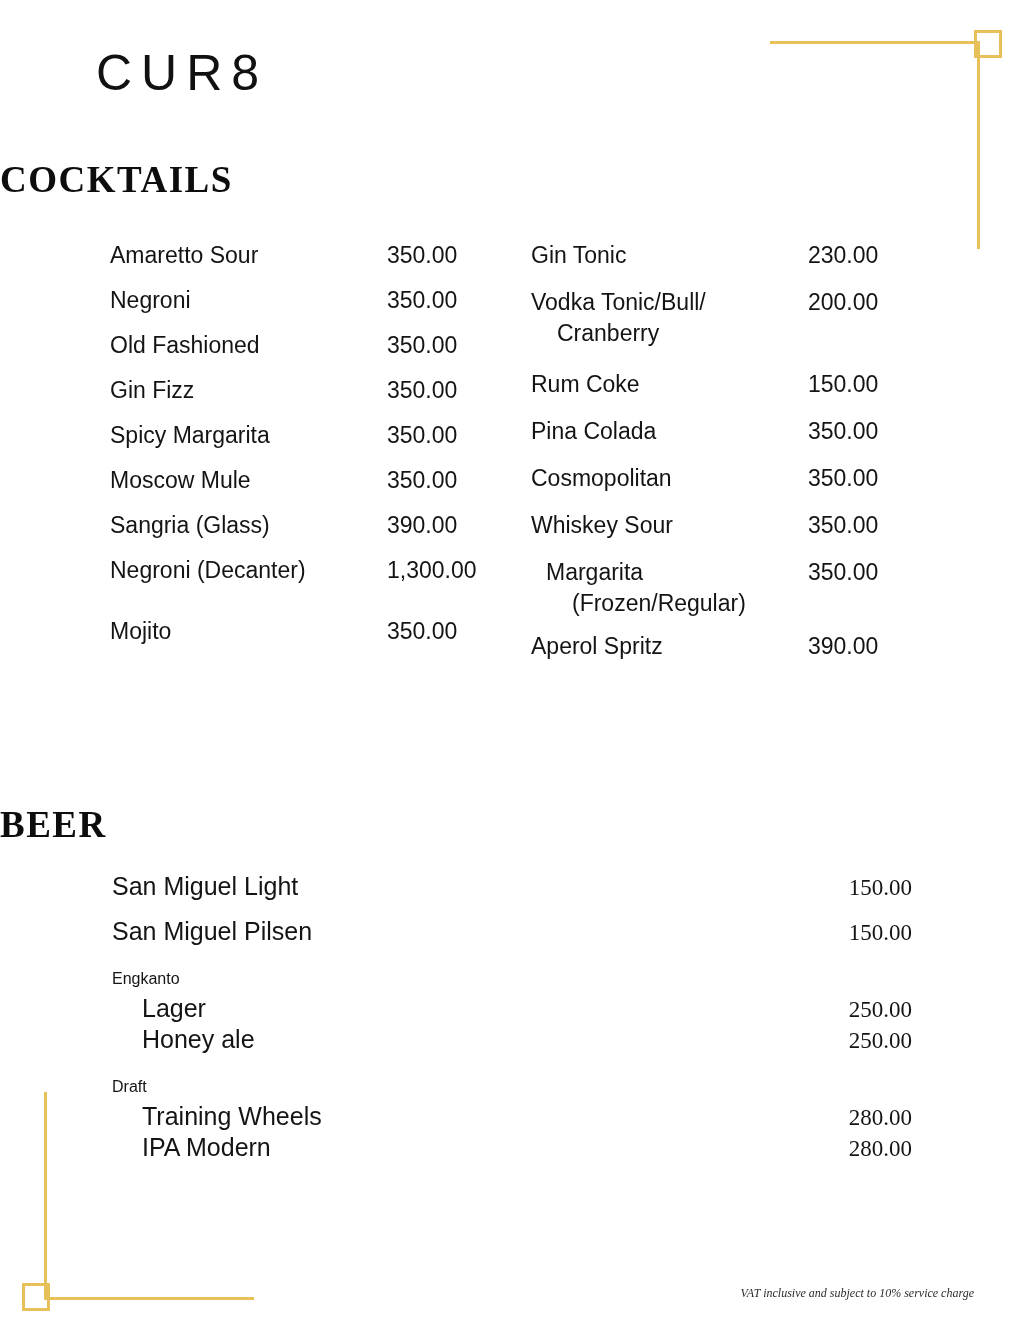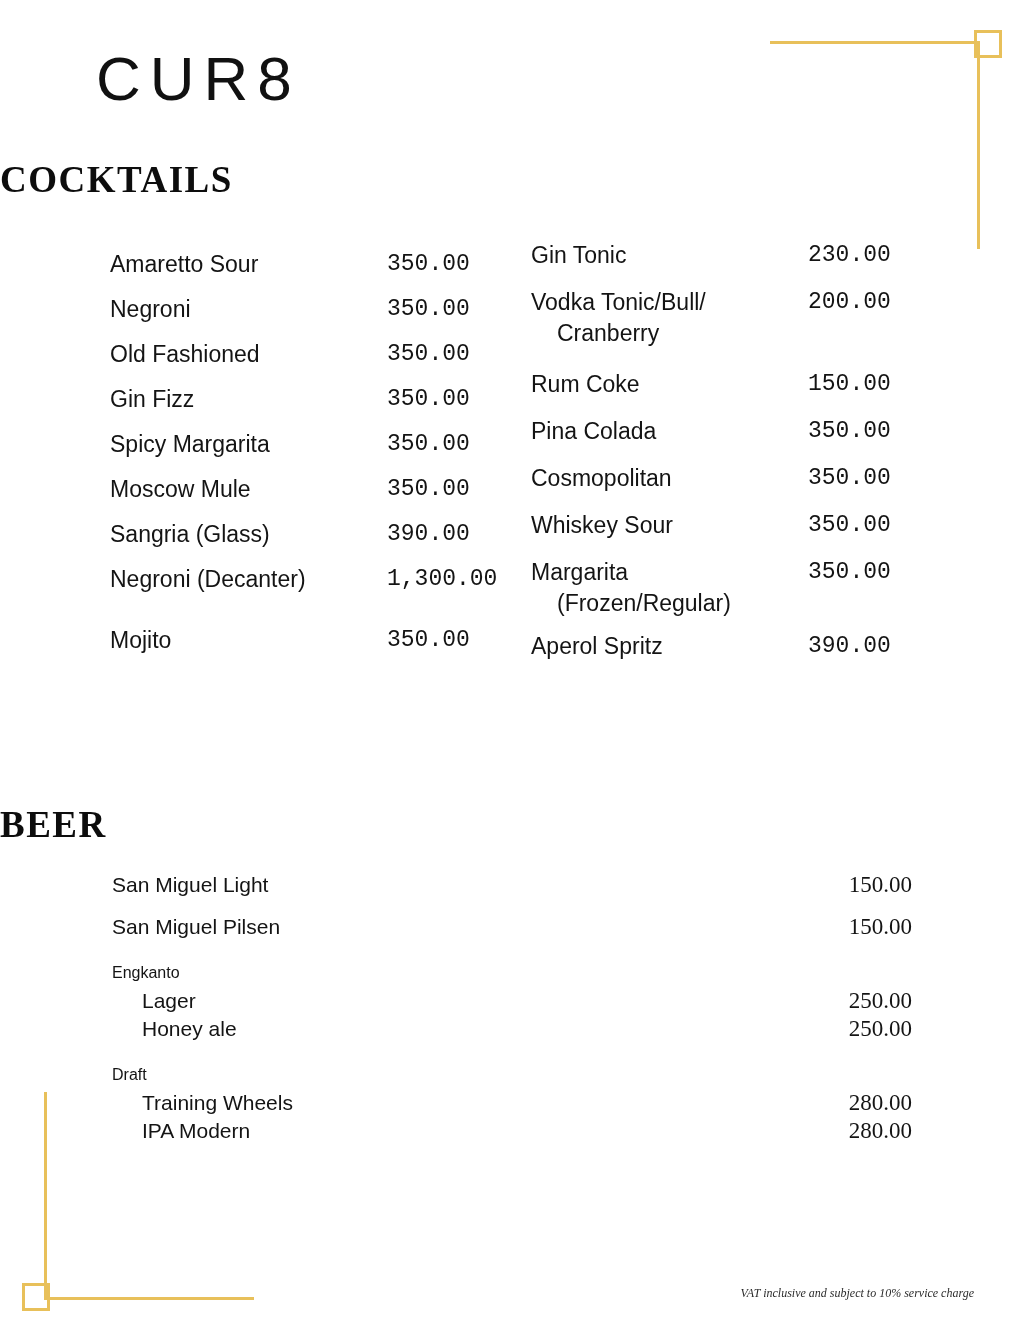--- a/index.html
+++ b/index.html
@@ -50,21 +50,21 @@
     width: 3px; height: 205px;
     background: #e8c05a;
   }
 
   
   .brand {
     position: absolute;
     left: 96px;
     top: 48px;
     font-family: "Liberation Sans", sans-serif;
-    font-size: 62px;
+    font-size: 50px;
     font-weight: 300;
     letter-spacing: 9px;
     color: #111;
     line-height: 1;
   }
 
   
   .section-title {
     text-align: left;
     font-family: "Liberation Serif", serif;
@@ -78,21 +78,20 @@
   #beer-title      { position: absolute; left: 0; right: 8px; top: 803px; }
 
   
   .cocktails {
     position: absolute;
     top: 240px;
     left: 110px;
     width: 810px;
     display: flex;
     gap: 0;
-    align-items: center;
   }
   .ck-col { width: 50%; }
   .ck-col.right { padding-left: 32px; }
 
   .ck-row {
     display: flex;
     align-items: flex-start;
     margin-bottom: 13px;
   }
   .ck-name {
@@ -102,47 +101,47 @@
     color: #141414;
     padding-right: 8px;
   }
   .ck-name .cont {
     display: block;
     padding-left: 26px;
   }
   .ck-price {
     flex: 0 0 112px;
     text-align: left;
-    font-family: Liberation Mono, monospace;
+    font-family: Liberation Sans, sans-serif;
     font-size: 23px;
     line-height: 1.35;
     color: #141414;
   }
   
   .ck-col.left .ck-row { margin-bottom: 14px; }
   .ck-col.left .ck-row:nth-child(8) { margin-bottom: 30px; }
   .ck-col.right .ck-row { margin-bottom: 16px; }
   .ck-col.right .ck-row:nth-child(2) { margin-bottom: 20px; }
-  .ck-col.right .ck-row:nth-child(7) { margin-bottom: 12px; }
+  .ck-col.right .ck-row:nth-child(7) { margin-bottom: 12px; margin-left: 15px; }
 
   
   .beer {
     position: absolute;
     top: 872px;
     left: 112px;
     width: 800px;
   }
   .beer-row {
     display: flex;
     align-items: baseline;
     justify-content: space-between;
     margin-bottom: 16px;
   }
   .beer-name {
-    font-size: 21px;
+    font-size: 25px;
     color: #141414;
   }
   .beer-price {
     font-family: "Liberation Serif", serif;
     font-size: 23px;
     color: #141414;
     min-width: 90px;
     text-align: right;
   }
   .beer-group { margin-bottom: 8px; }

